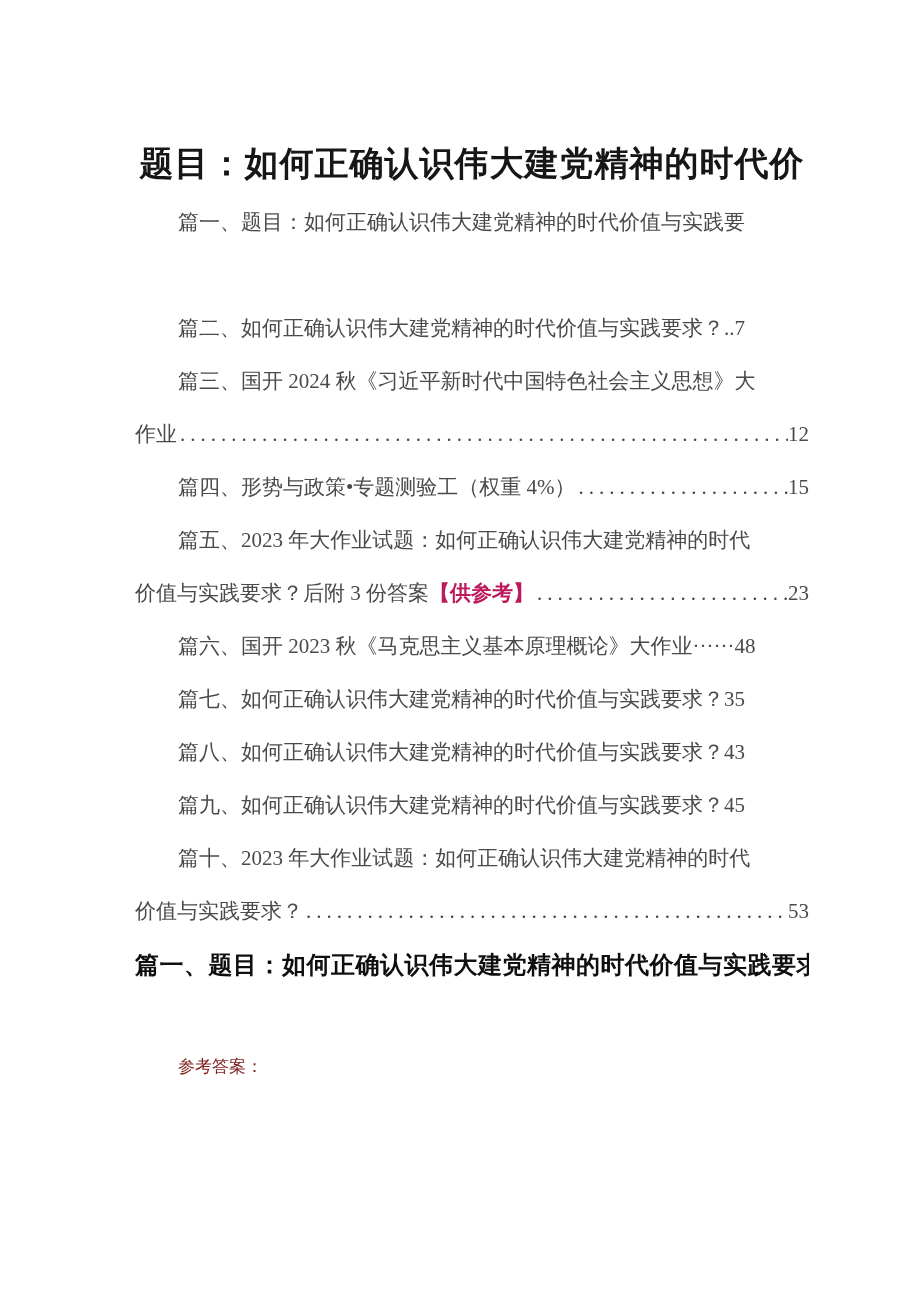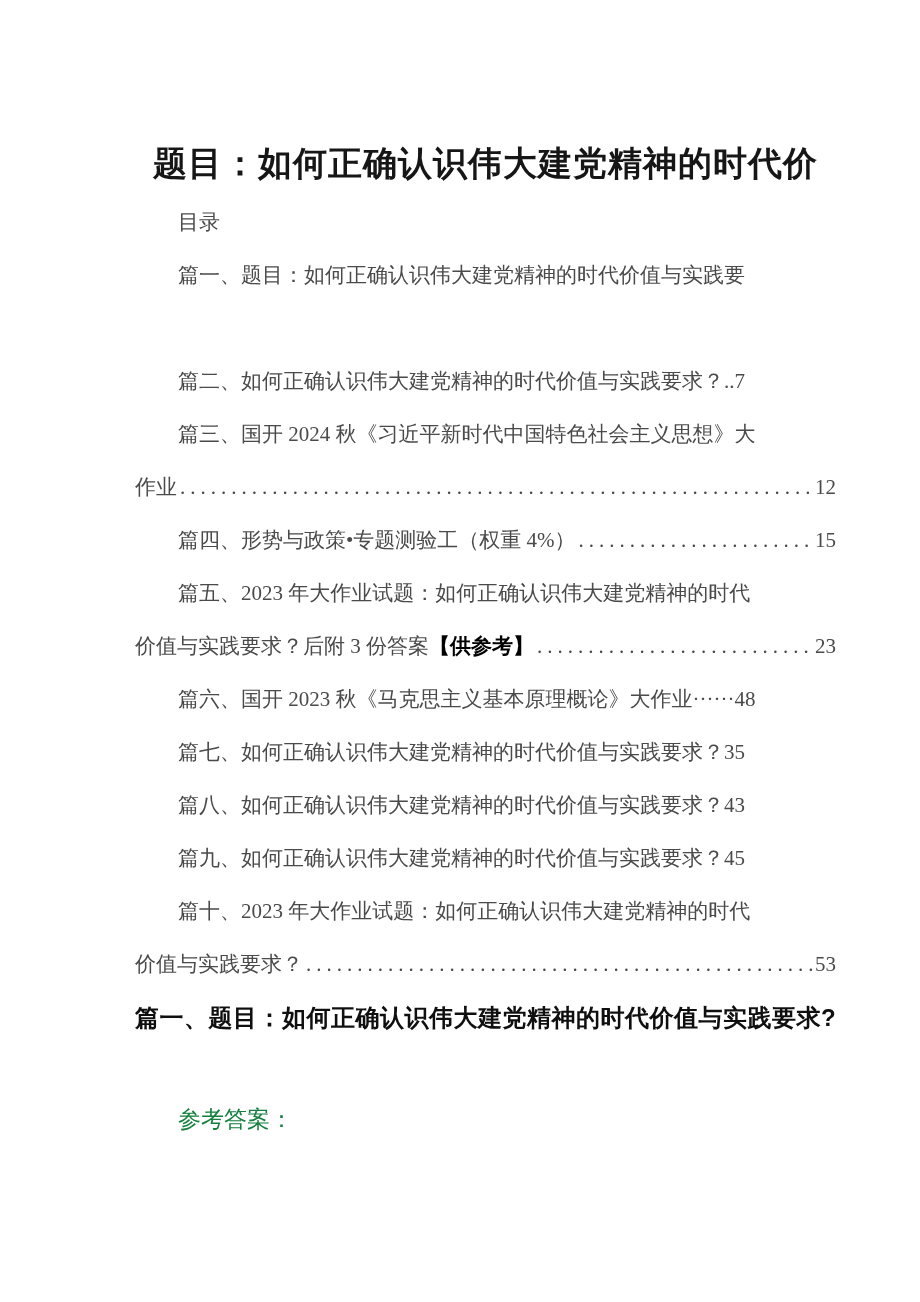--- a/index.html
+++ b/index.html
@@ -10,21 +10,21 @@
   body {
     width: 920px;
     height: 1302px;
     overflow: hidden;
     font-family: "Liberation Serif", serif;
   }
   .page {
     box-sizing: border-box;
     width: 920px;
     height: 1302px;
-    padding: 135px 84px 0 135px;
+    padding: 135px 111px 0 135px;
     background: #ffffff;
   }
   .title {
     margin: 0;
     font-family: "Liberation Sans", sans-serif;
     font-weight: 700;
     font-size: 34px;
     line-height: 57px;
     color: #161616;
     text-align: center;
@@ -39,21 +39,21 @@
     align-items: baseline;
     height: 53px;
     line-height: 53px;
     font-size: 21px;
     color: #4a4a4a;
     white-space: nowrap;
     overflow: hidden;
   }
   .indent { padding-left: 43px; }
   .toc-line .txt { flex: 0 0 auto; }
-  .toc-line .bold-seg { flex: 0 0 auto; font-weight: 700; color: #000000; }
+  .toc-line .bold-seg { flex: 0 0 auto; font-weight: 700; color: #be185d; }
   .toc-line .dots {
     flex: 1 1 auto;
     min-width: 0;
     overflow: hidden;
     white-space: nowrap;
     letter-spacing: 5px;
     padding-left: 3px;
   }
   .toc-line .pg { flex: 0 0 auto; }
   .section-heading {
@@ -62,39 +62,36 @@
     font-weight: 700;
     font-size: 24px;
     line-height: 53px;
     color: #0f0f0f;
     white-space: nowrap;
     overflow: hidden;
     letter-spacing: 0.5px;
   }
   .answer {
     margin-top: 49px;
-    font-size: 23px;
+    font-size: 17px;
     line-height: 53px;
-    color: #15803d;
+    color: #7f1d1d;
   }
 </style>
 </head>
 <body>
 
 <div class="page">
 
   <h1 class="title">
     <span class="tl">题目：如何正确认识伟大建党精神的时代价</span>
   </h1>
 
   <div class="toc">
 
-    <div class="toc-line indent">
-      <span class="txt">目录</span>
-    </div>
 
     <div class="toc-line indent">
       <span class="txt">篇一、题目：如何正确认识伟大建党精神的时代价值与实践要</span>
     </div>
 
     <div class="toc-line">
       <span class="txt"></span>
     </div>
 
     <div class="toc-line indent">

